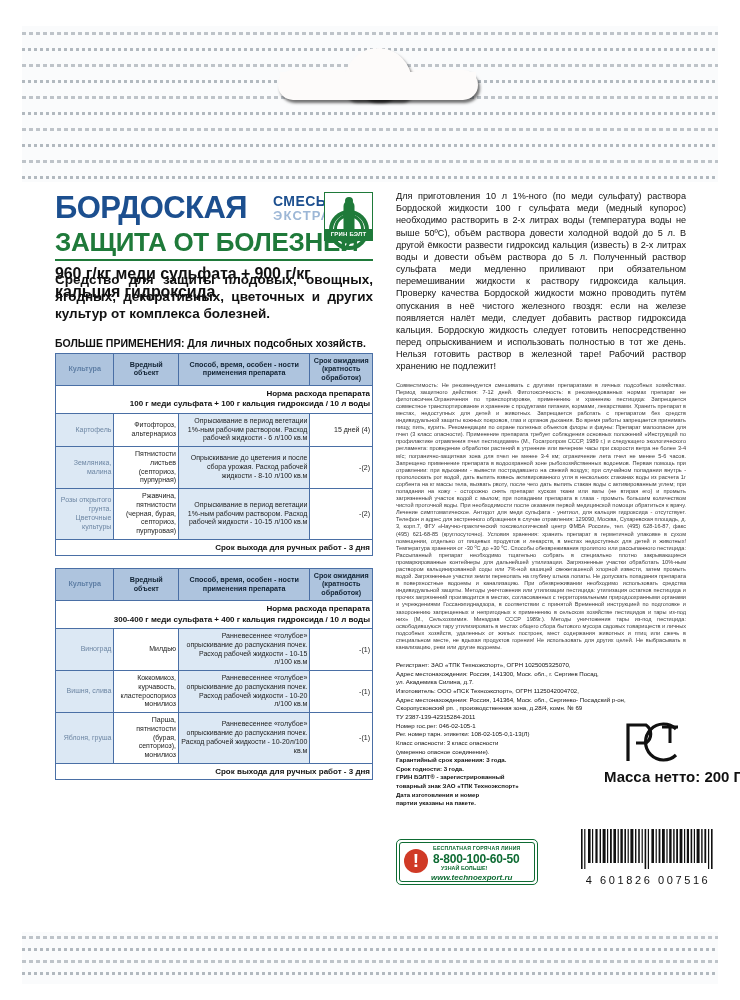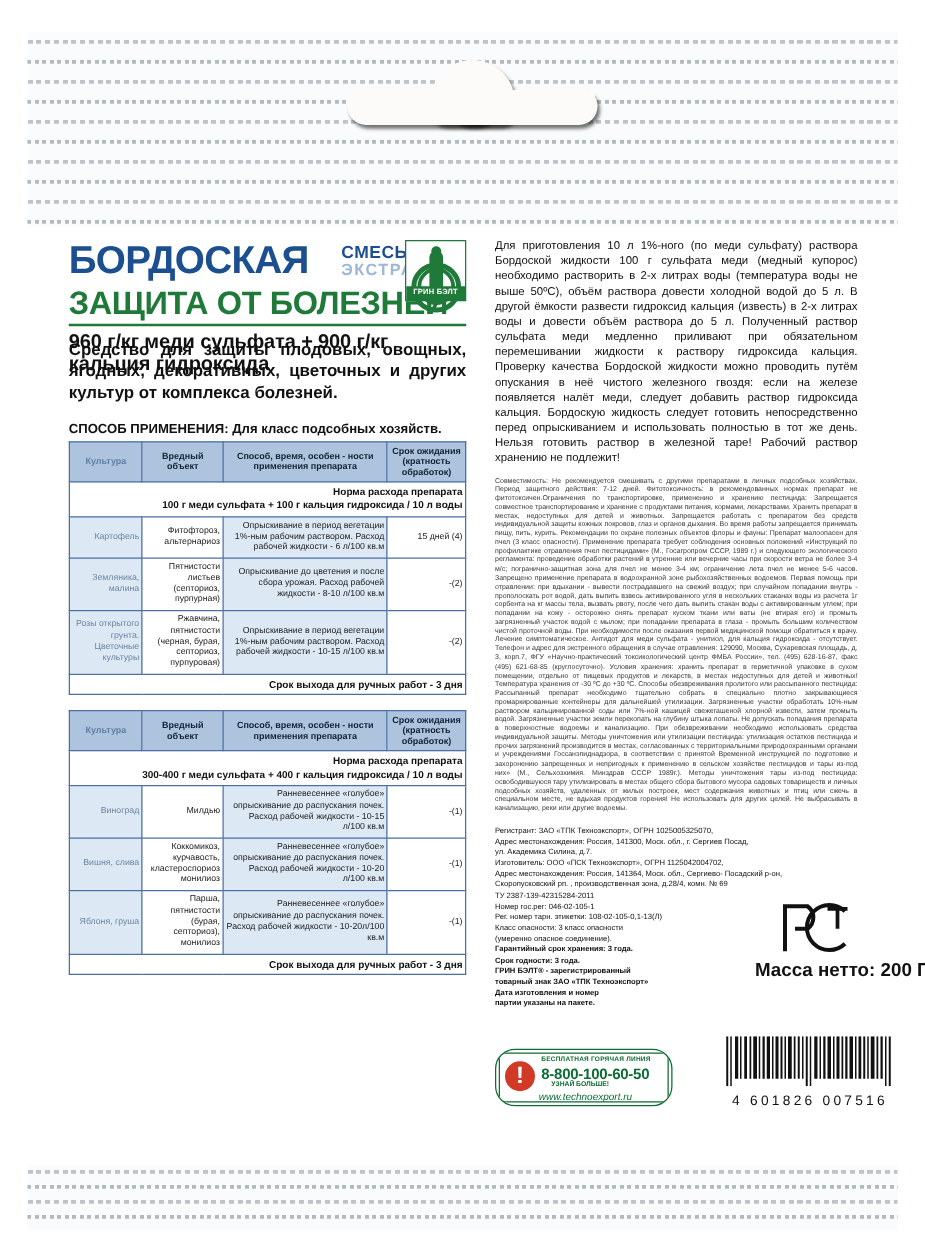--- a/index.html
+++ b/index.html
@@ -75,30 +75,30 @@
   .fine{font-size:5.6px;line-height:1.27;text-align:justify;color:#3a3a3a;margin-top:9px;}
 
   .reg{font-size:6.1px;line-height:1.42;color:#111;margin-top:10px;position:relative;}
 
   
   .pct{position:absolute;right:6px;top:60px;width:56px;height:42px;}
   .pct svg{width:100%;height:100%;}
   .mass-box{position:absolute;left:208px;top:105px;width:100px;}
 
   
-  .hotline{position:absolute;left:0;top:178px;width:140px;height:44px;border:1.5px solid #0e6b33;border-radius:16px;
+  .hotline{position:absolute;left:0;top:178px;width:140px;height:44px;border:1.5px solid #0e6b33;border-radius:5px;
      background:#fff;overflow:hidden;}
   .hotline .inner{position:absolute;left:2px;top:2px;right:2px;bottom:2px;border:1px solid #0e6b33;border-radius:3px;}
   .hotline .excl{position:absolute;left:7px;top:9px;width:24px;height:24px;border-radius:50%;background:#d03a26;}
   .hotline .excl:after{content:"!";position:absolute;left:0;right:0;top:-1px;text-align:center;color:#fff;
      font-size:19px;font-weight:bold;line-height:26px;}
   .hot-t1{position:absolute;left:36px;top:5px;font-size:5.2px;font-weight:bold;color:#0e6b33;letter-spacing:.2px;}
   .hot-t2{position:absolute;left:36px;top:11px;font-size:12px;font-weight:bold;color:#0e6b33;letter-spacing:-.2px;}
   .hot-t3{position:absolute;left:44px;top:25px;font-size:5.4px;font-weight:bold;color:#0e6b33;}
-  .hot-t4{position:absolute;left:34px;top:32px;font-size:8px;font-weight:normal;font-style:italic;color:#0e6b33;}
+  .hot-t4{position:absolute;left:34px;top:32px;font-size:8px;font-weight:bold;font-style:italic;color:#0e6b33;}
 
   
   .barcode{position:absolute;left:167px;top:168px;width:138px;height:50px;margin-left:16px;}
   .barcode .bars{width:100%;height:40px;}
   .bc-num{font-size:11px;letter-spacing:2.6px;color:#111;text-align:center;margin-top:1px;font-family:"Liberation Sans",sans-serif;}
 </style>
 </head>
 <body>
 
 <div class="page">
@@ -139,21 +139,21 @@
         <div class="logo-name">ГРИН БЭЛТ</div>
       </div>
 
       <div class="brand-green">ЗАЩИТА ОТ БОЛЕЗНЕЙ</div>
       <div class="brand-rule"></div>
       <div class="brand-ai">960 г/кг меди сульфата + 900 г/кг кальция гидроксида</div>
     </div>
 
     <div class="purpose">Средство для защиты плодовых, овощных, ягодных, декоративных, цветочных и других культур от комплекса болезней.</div>
 
-    <div class="section-title">СПОСОБ ПРИМЕНЕНИЯ: Для класс подсобных хозяйств.</div>
+    <div class="section-title">БОЛЬШЕ ПРИМЕНЕНИЯ: Для личных подсобных хозяйств.</div>
 
     <table class="app">
       <colgroup>
           <col class="c1">
           <col class="c2">
           <col class="c3">
           <col class="c4">
         </colgroup>
       <thead>
         <tr>

